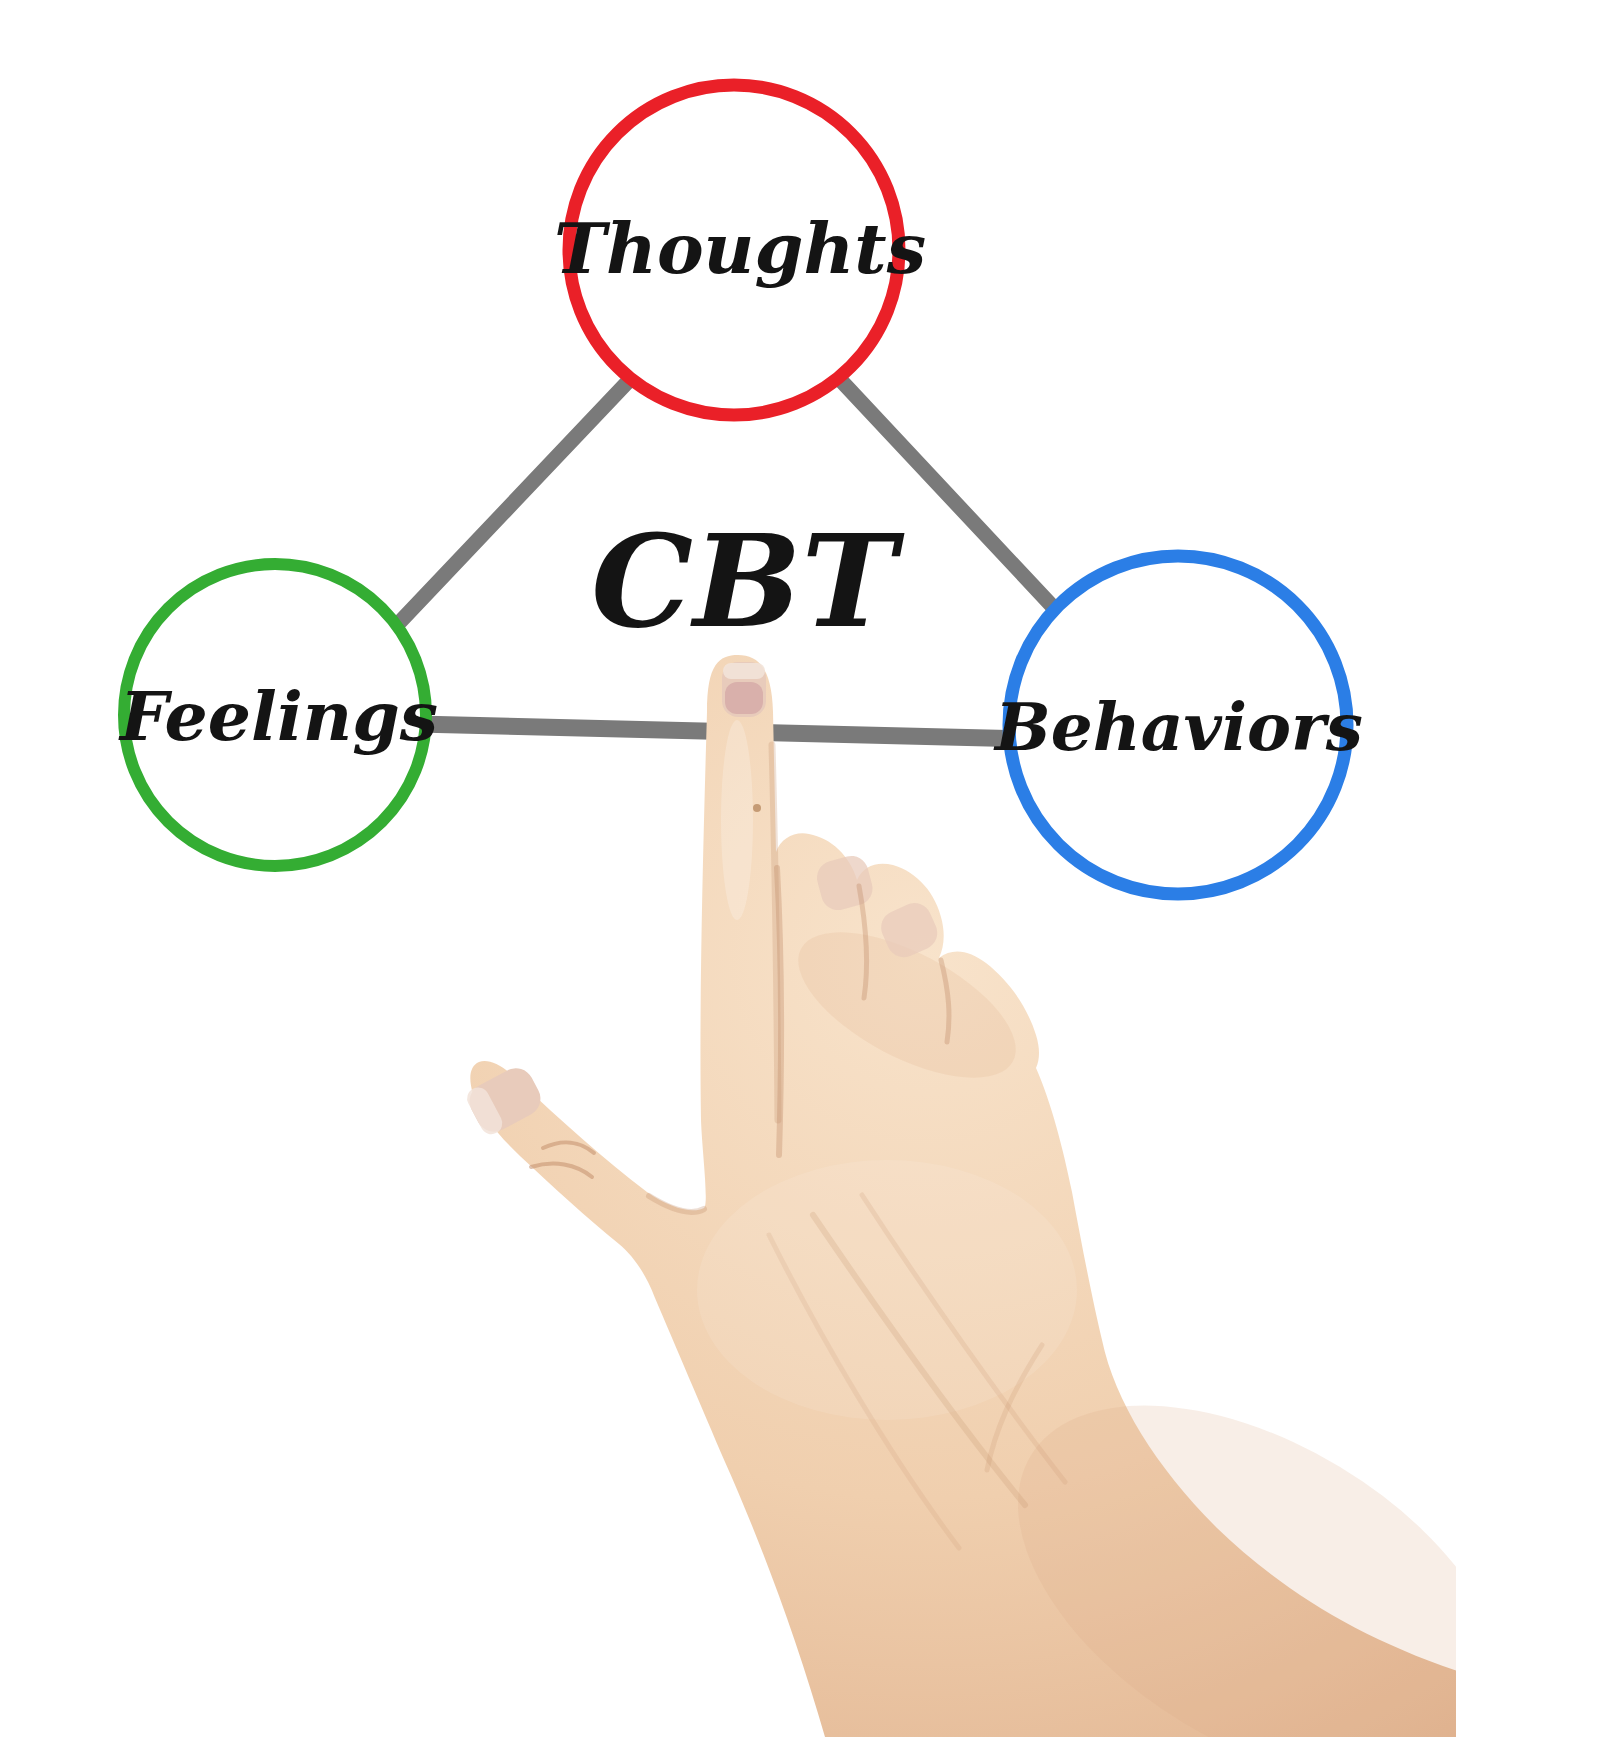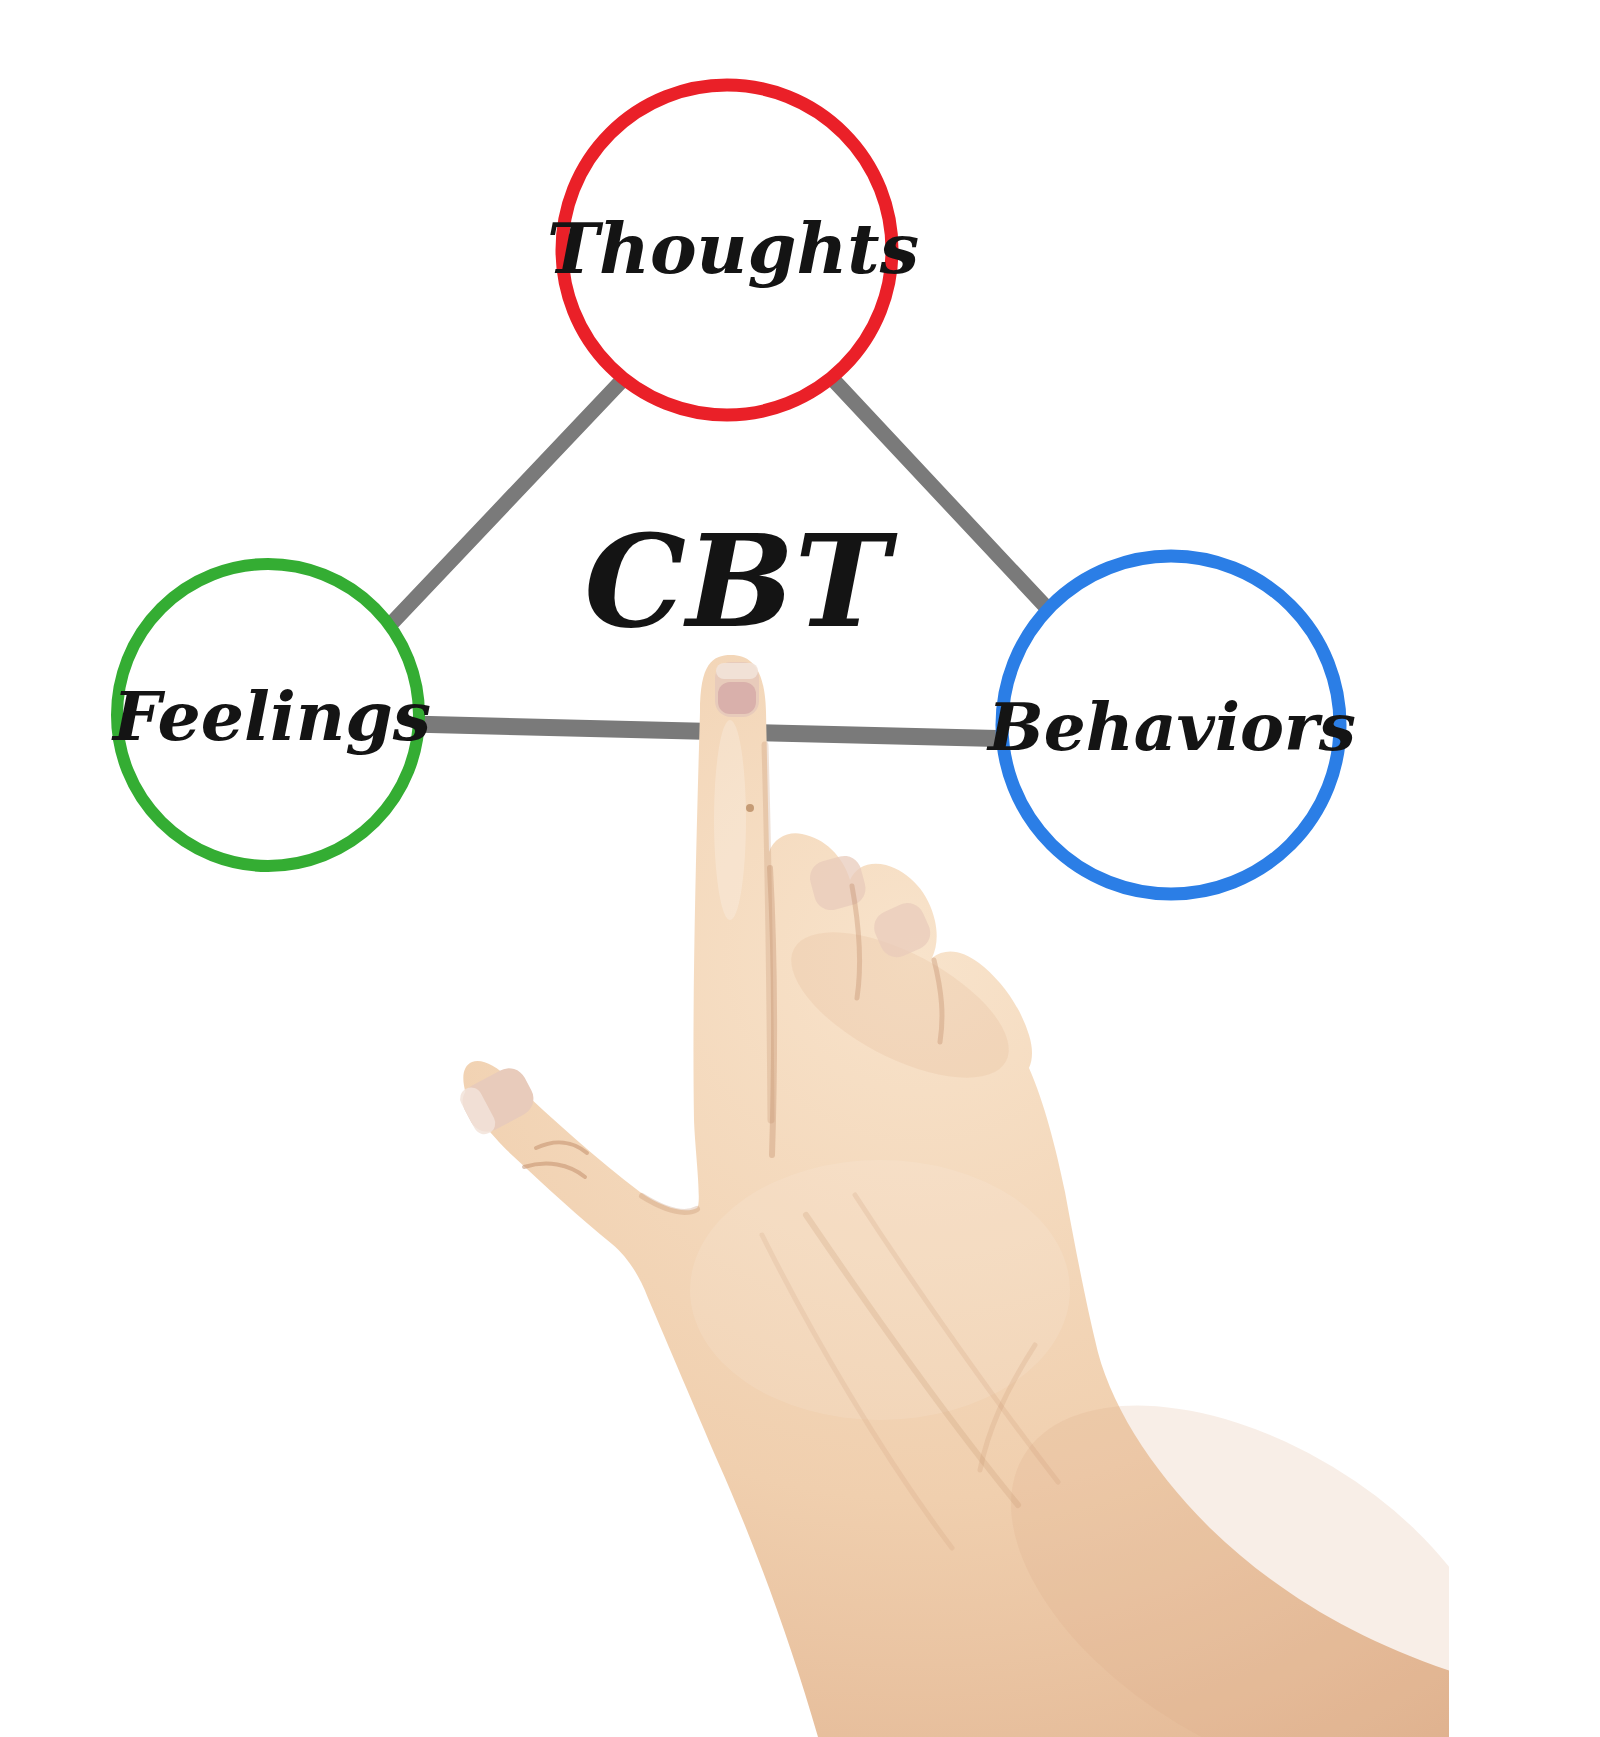--- a/index.html
+++ b/index.html
@@ -2,20 +2,21 @@
 <html><head>
 <meta charset="utf-8">
 <style>
   html, body { margin: 0; padding: 0; background: #ffffff; }
   .stage {
     position: relative;
     width: 1449px;
     height: 1737px;
     background: #fde047;
     overflow: hidden;
+    margin-left: 7px;
   }
   svg { display: block; }
   .script {
     font-family: "DejaVu Serif", serif;
     font-style: italic;
     font-weight: 700;
   }
   .conn { stroke-linecap: round; }
   .crease { fill: none; stroke-linecap: round; }
 </style>

